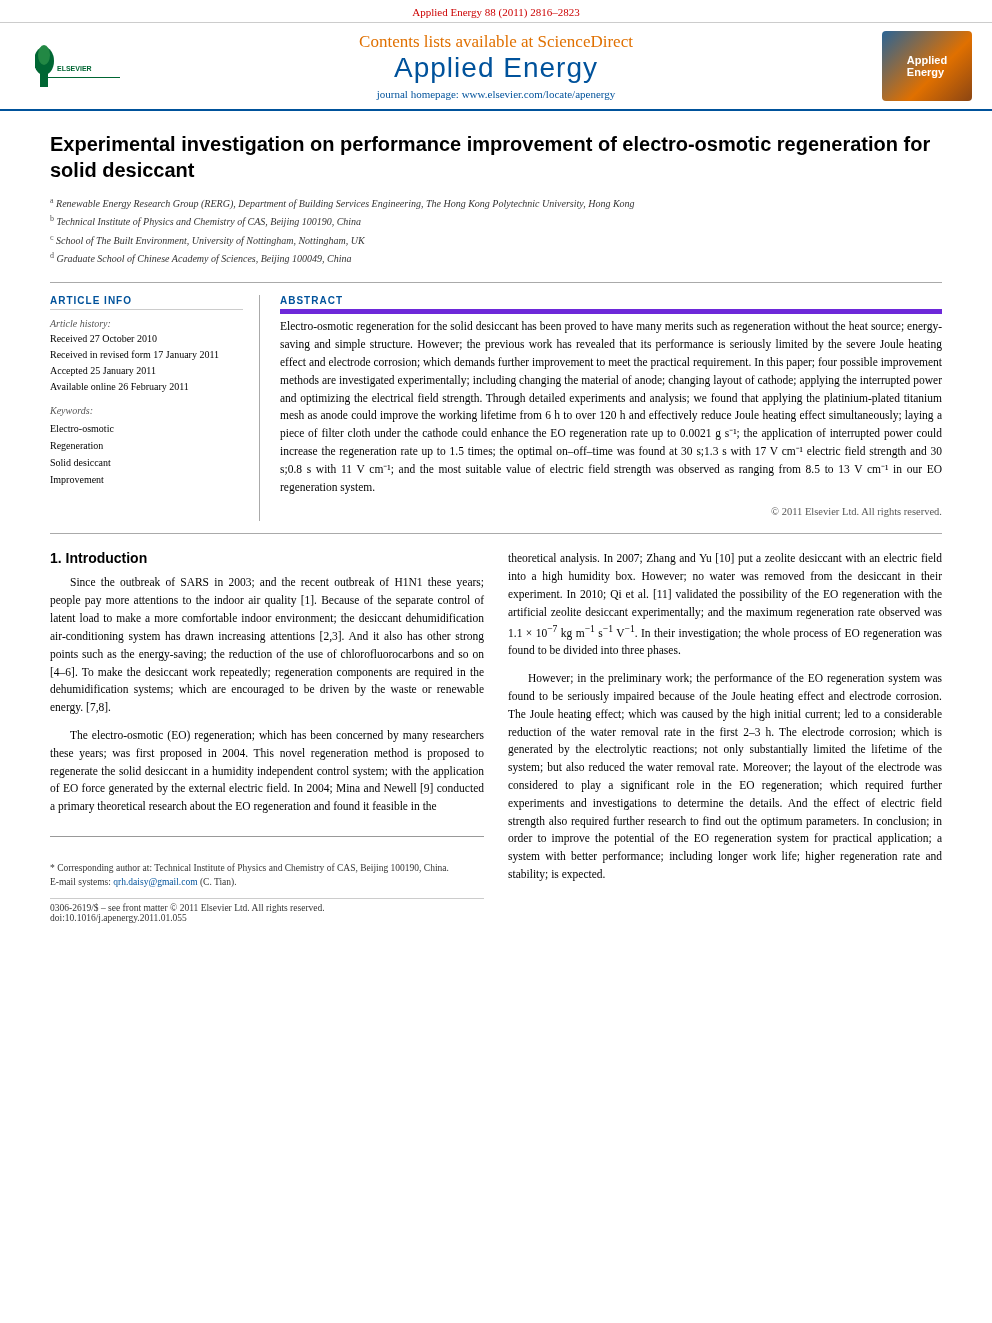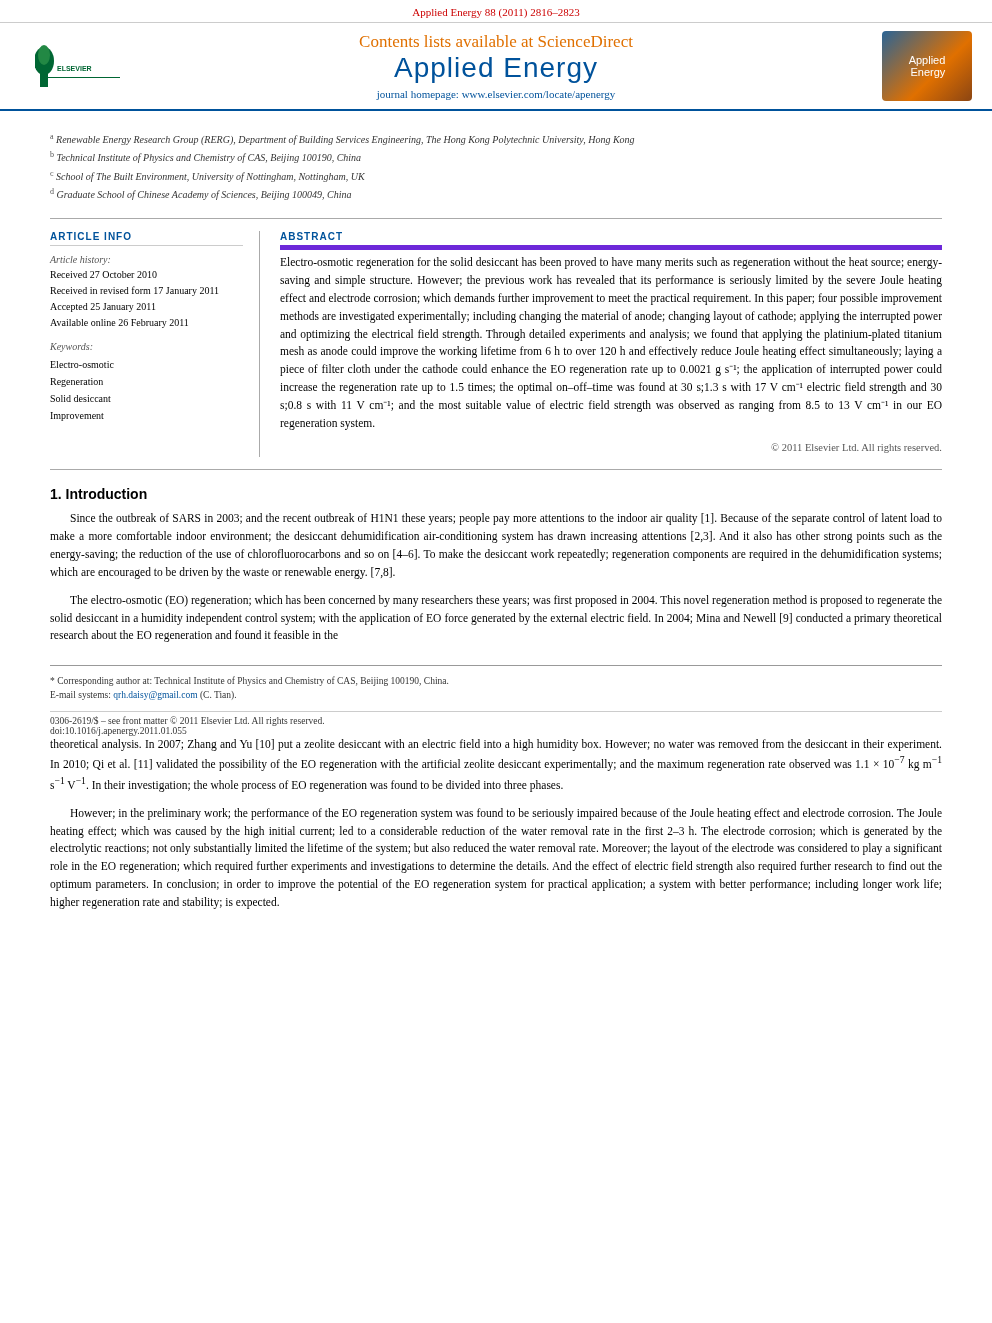--- a/index.html
+++ b/index.html
@@ -205,21 +205,21 @@
       margin-top: 10px;
       margin-bottom: 4px;
     }
 
     
     .body-section {
       margin-top: 16px;
     }
     .body-columns {
       display: flex;
-      flex-direction: column;
+      gap: 24px;
     }
     .body-col {
       flex: 1;
     }
     .section-title {
       font-size: 14px;
       font-weight: bold;
       color: #000;
       margin-bottom: 8px;
       font-family: Arial, sans-serif;
@@ -237,21 +237,21 @@
       line-height: 1.55;
       text-align: justify;
       color: #000;
       margin-bottom: 10px;
     }
 
     
     .footnote-area {
       border-top: 1px solid #999;
       margin-top: 20px;
-      padding-top: 8px;
+      padding-top: 24px;
     }
     .footnote-text {
       font-size: 9.5px;
       color: #333;
       line-height: 1.5;
     }
     .footnote-link {
       color: #00529b;
     }
 
@@ -294,27 +294,28 @@
     <div class="sciencedirect-link">
       <span>Contents lists available at </span><span style="color:#e07000;">ScienceDirect</span>
     </div>
     <div class="journal-title">Applied Energy</div>
     <div class="journal-homepage">
       <span>journal homepage: </span><span style="color:#00529b;">www.elsevier.com/locate/apenergy</span>
     </div>
   </div>
   <div class="journal-header-right">
     <div class="journal-logo-box">
-      <span style="font-size:11px; font-weight:normal; color:white; text-align:right;">Applied<br>Energy</span>
+      <span style="font-size:11px; font-weight:bold; color:white; text-align:left;">Applied<br>Energy</span>
     </div>
   </div>
 </div>
 
 <div class="main-content">
 
+  <div class="paper-title">Experimental investigation on performance improvement of electro-osmotic regeneration for solid desiccant</div>
 
 
   <div class="affiliations">
     <div class="affiliation-line"><sup style="font-size:8px;color:#555;">a</sup> <em>Renewable Energy Research Group (RERG), Department of Building Services Engineering, The Hong Kong Polytechnic University, Hong Kong</em></div>
     <div class="affiliation-line"><sup style="font-size:8px;color:#555;">b</sup> <em>Technical Institute of Physics and Chemistry of CAS, Beijing 100190, China</em></div>
     <div class="affiliation-line"><sup style="font-size:8px;color:#555;">c</sup> <em>School of The Built Environment, University of Nottingham, Nottingham, UK</em></div>
     <div class="affiliation-line"><sup style="font-size:8px;color:#555;">d</sup> <em>Graduate School of Chinese Academy of Sciences, Beijing 100049, China</em></div>
   </div>
 
   <div class="two-col">

